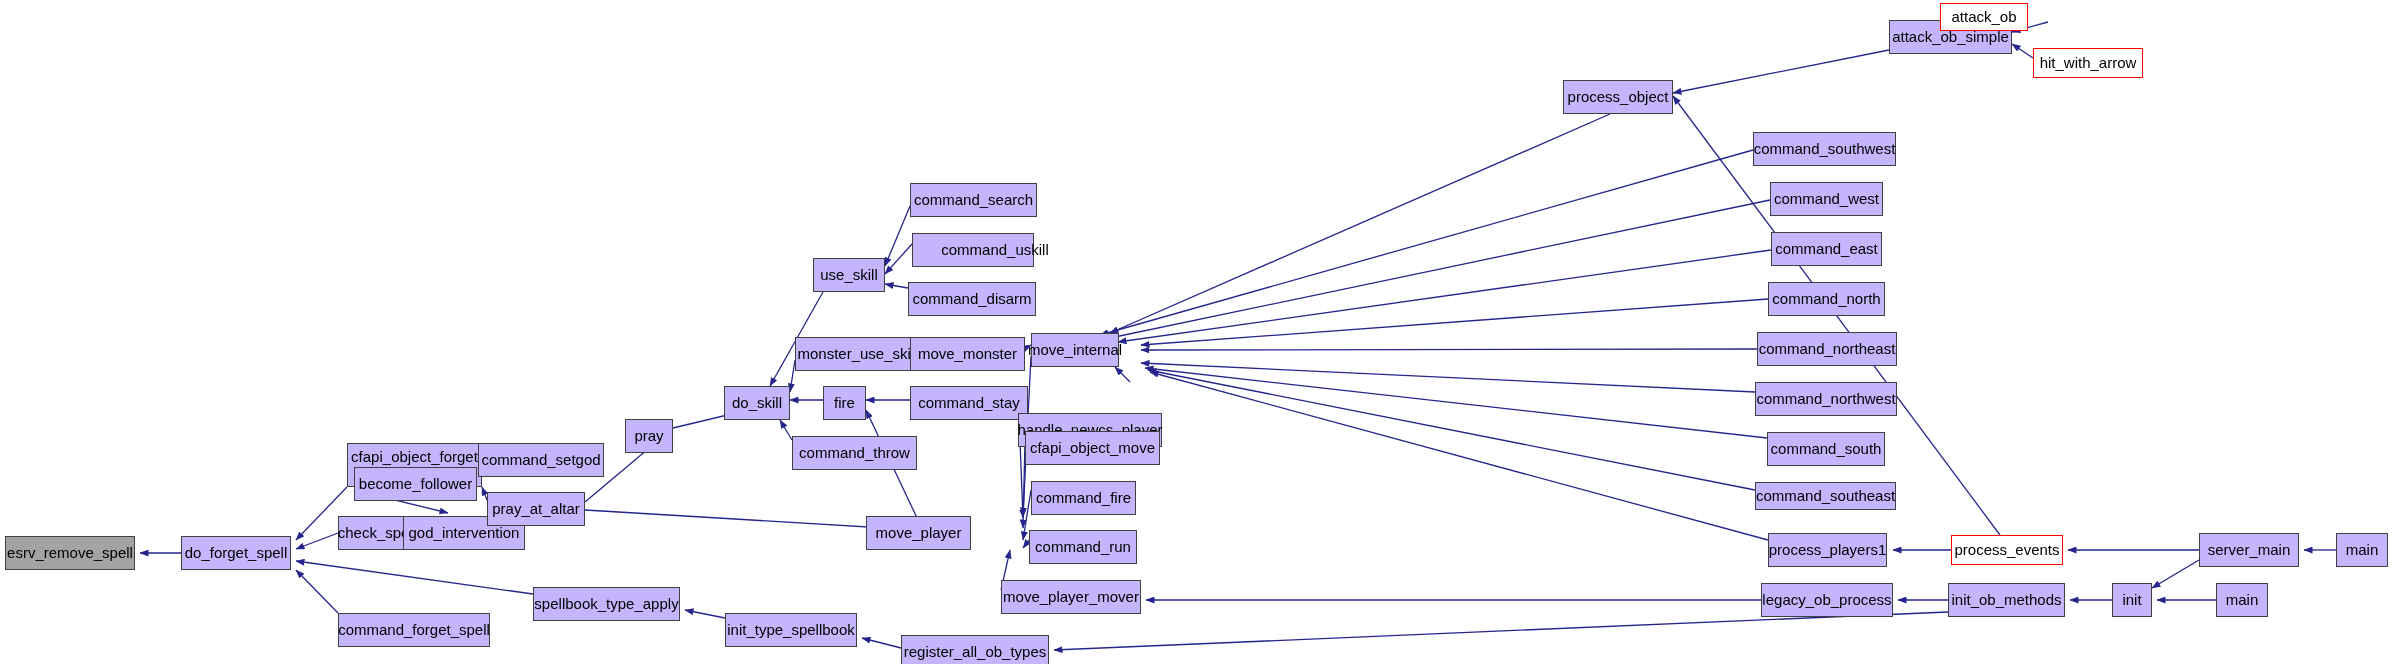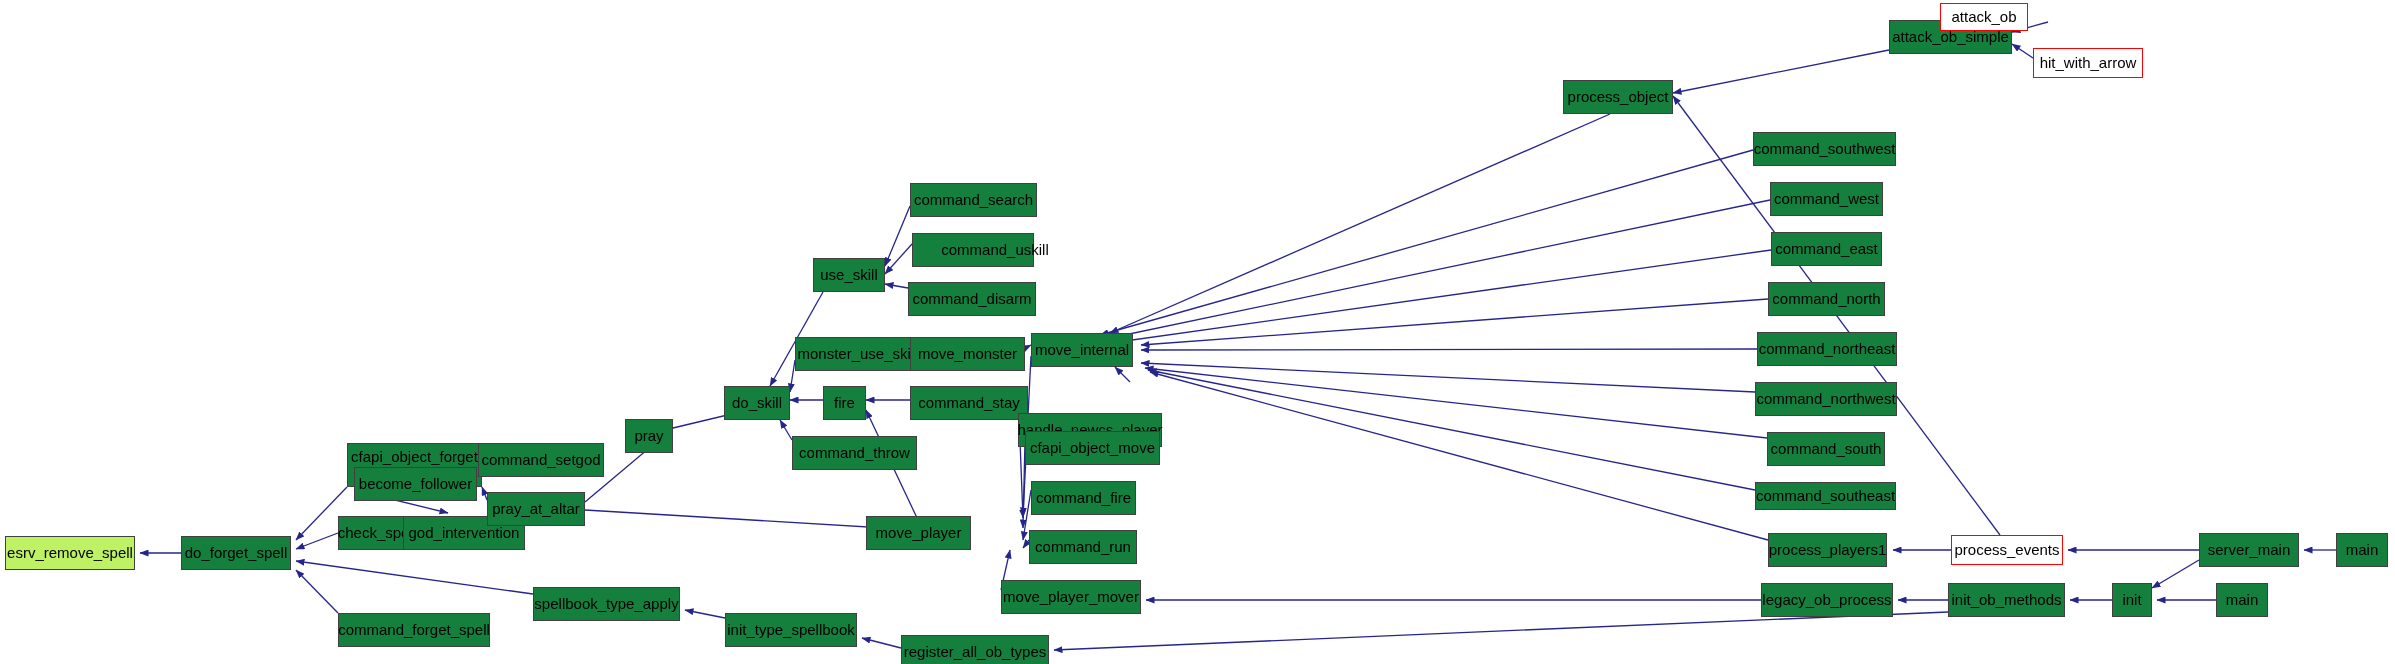--- a/index.html
+++ b/index.html
@@ -18,34 +18,34 @@
   #edge-layer {
     position: absolute;
     left: 0; top: 0;
     width: 2395px;
     height: 664px;
     pointer-events: none;
   }
   .node {
     position: absolute;
     box-sizing: border-box;
-    background: #15803d;
+    background: #c4b5fd;
     border: 1px solid #404040;
     display: flex;
     align-items: center;
     justify-content: center;
     text-align: center;
     font-size: 15px;
     line-height: 1.08;
     color: #000000;
     white-space: pre-line;
     z-index: 5;
   }
   .node.highlight {
-    background: #bef264;
+    background: #a3a3a3;
     border-color: #404040;
   }
   .node.danger {
     border: 1px solid #ff0000;
     background: #ffffff;
   }
 </style>
 </head>
 <body>
 
@@ -134,21 +134,21 @@
       <div class="node" style="left: 795px; top: 337px; width: 125px; height: 34px;">monster_use_skill</div>
       <div class="node" style="left: 813px; top: 258px; width: 72px; height: 34px;">use_skill</div>
       <div class="node" style="left: 823px; top: 386px; width: 43px; height: 34px;">fire</div>
       <div class="node" style="left: 792px; top: 436px; width: 125px; height: 34px;">command_throw</div>
       <div class="node" style="left: 910px; top: 183px; width: 127px; height: 34px;">command_search</div>
       <div class="node" style="left: 912px; top: 233px; width: 122px; height: 34px; padding-left: 44px;">command_uskill</div>
       <div class="node" style="left: 908px; top: 282px; width: 128px; height: 34px;">command_disarm</div>
       <div class="node" style="left: 910px; top: 337px; width: 115px; height: 34px;">move_monster</div>
       <div class="node" style="left: 910px; top: 386px; width: 118px; height: 34px;">command_stay</div>
       <div class="node" style="left: 866px; top: 516px; width: 105px; height: 34px;">move_player</div>
-      <div class="node" style="left: 1031px; top: 333px; width: 102px; height: 34px;">move_internal</div>
+      <div class="node" style="left: 1031px; top: 333px; width: 88px; height: 34px;">move_internal</div>
       <div class="node" style="left: 1018px; top: 382px; width: 144px; height: 34px; margin-top: 31px;">handle_newcs_player</div>
       <div class="node" style="left: 1025px; top: 431px; width: 135px; height: 34px;">cfapi_object_move</div>
       <div class="node" style="left: 1031px; top: 481px; width: 105px; height: 34px;">command_fire</div>
       <div class="node" style="left: 1029px; top: 530px; width: 108px; height: 34px;">command_run</div>
       <div class="node" style="left: 1001px; top: 580px; width: 140px; height: 34px;">move_player_mover</div>
       <div class="node" style="left: 1563px; top: 80px; width: 110px; height: 34px;">process_object</div>
       <div class="node" style="left: 1889px; top: 20px; width: 123px; height: 34px;">attack_ob_simple</div>
       <div class="node danger" style="left: 1940px; top: 3px; width: 88px; height: 28px;">attack_ob</div>
       <div class="node danger" style="left: 2033px; top: 48px; width: 110px; height: 30px;">hit_with_arrow</div>
       <div class="node" style="left: 1753px; top: 132px; width: 143px; height: 34px;">command_southwest</div>

